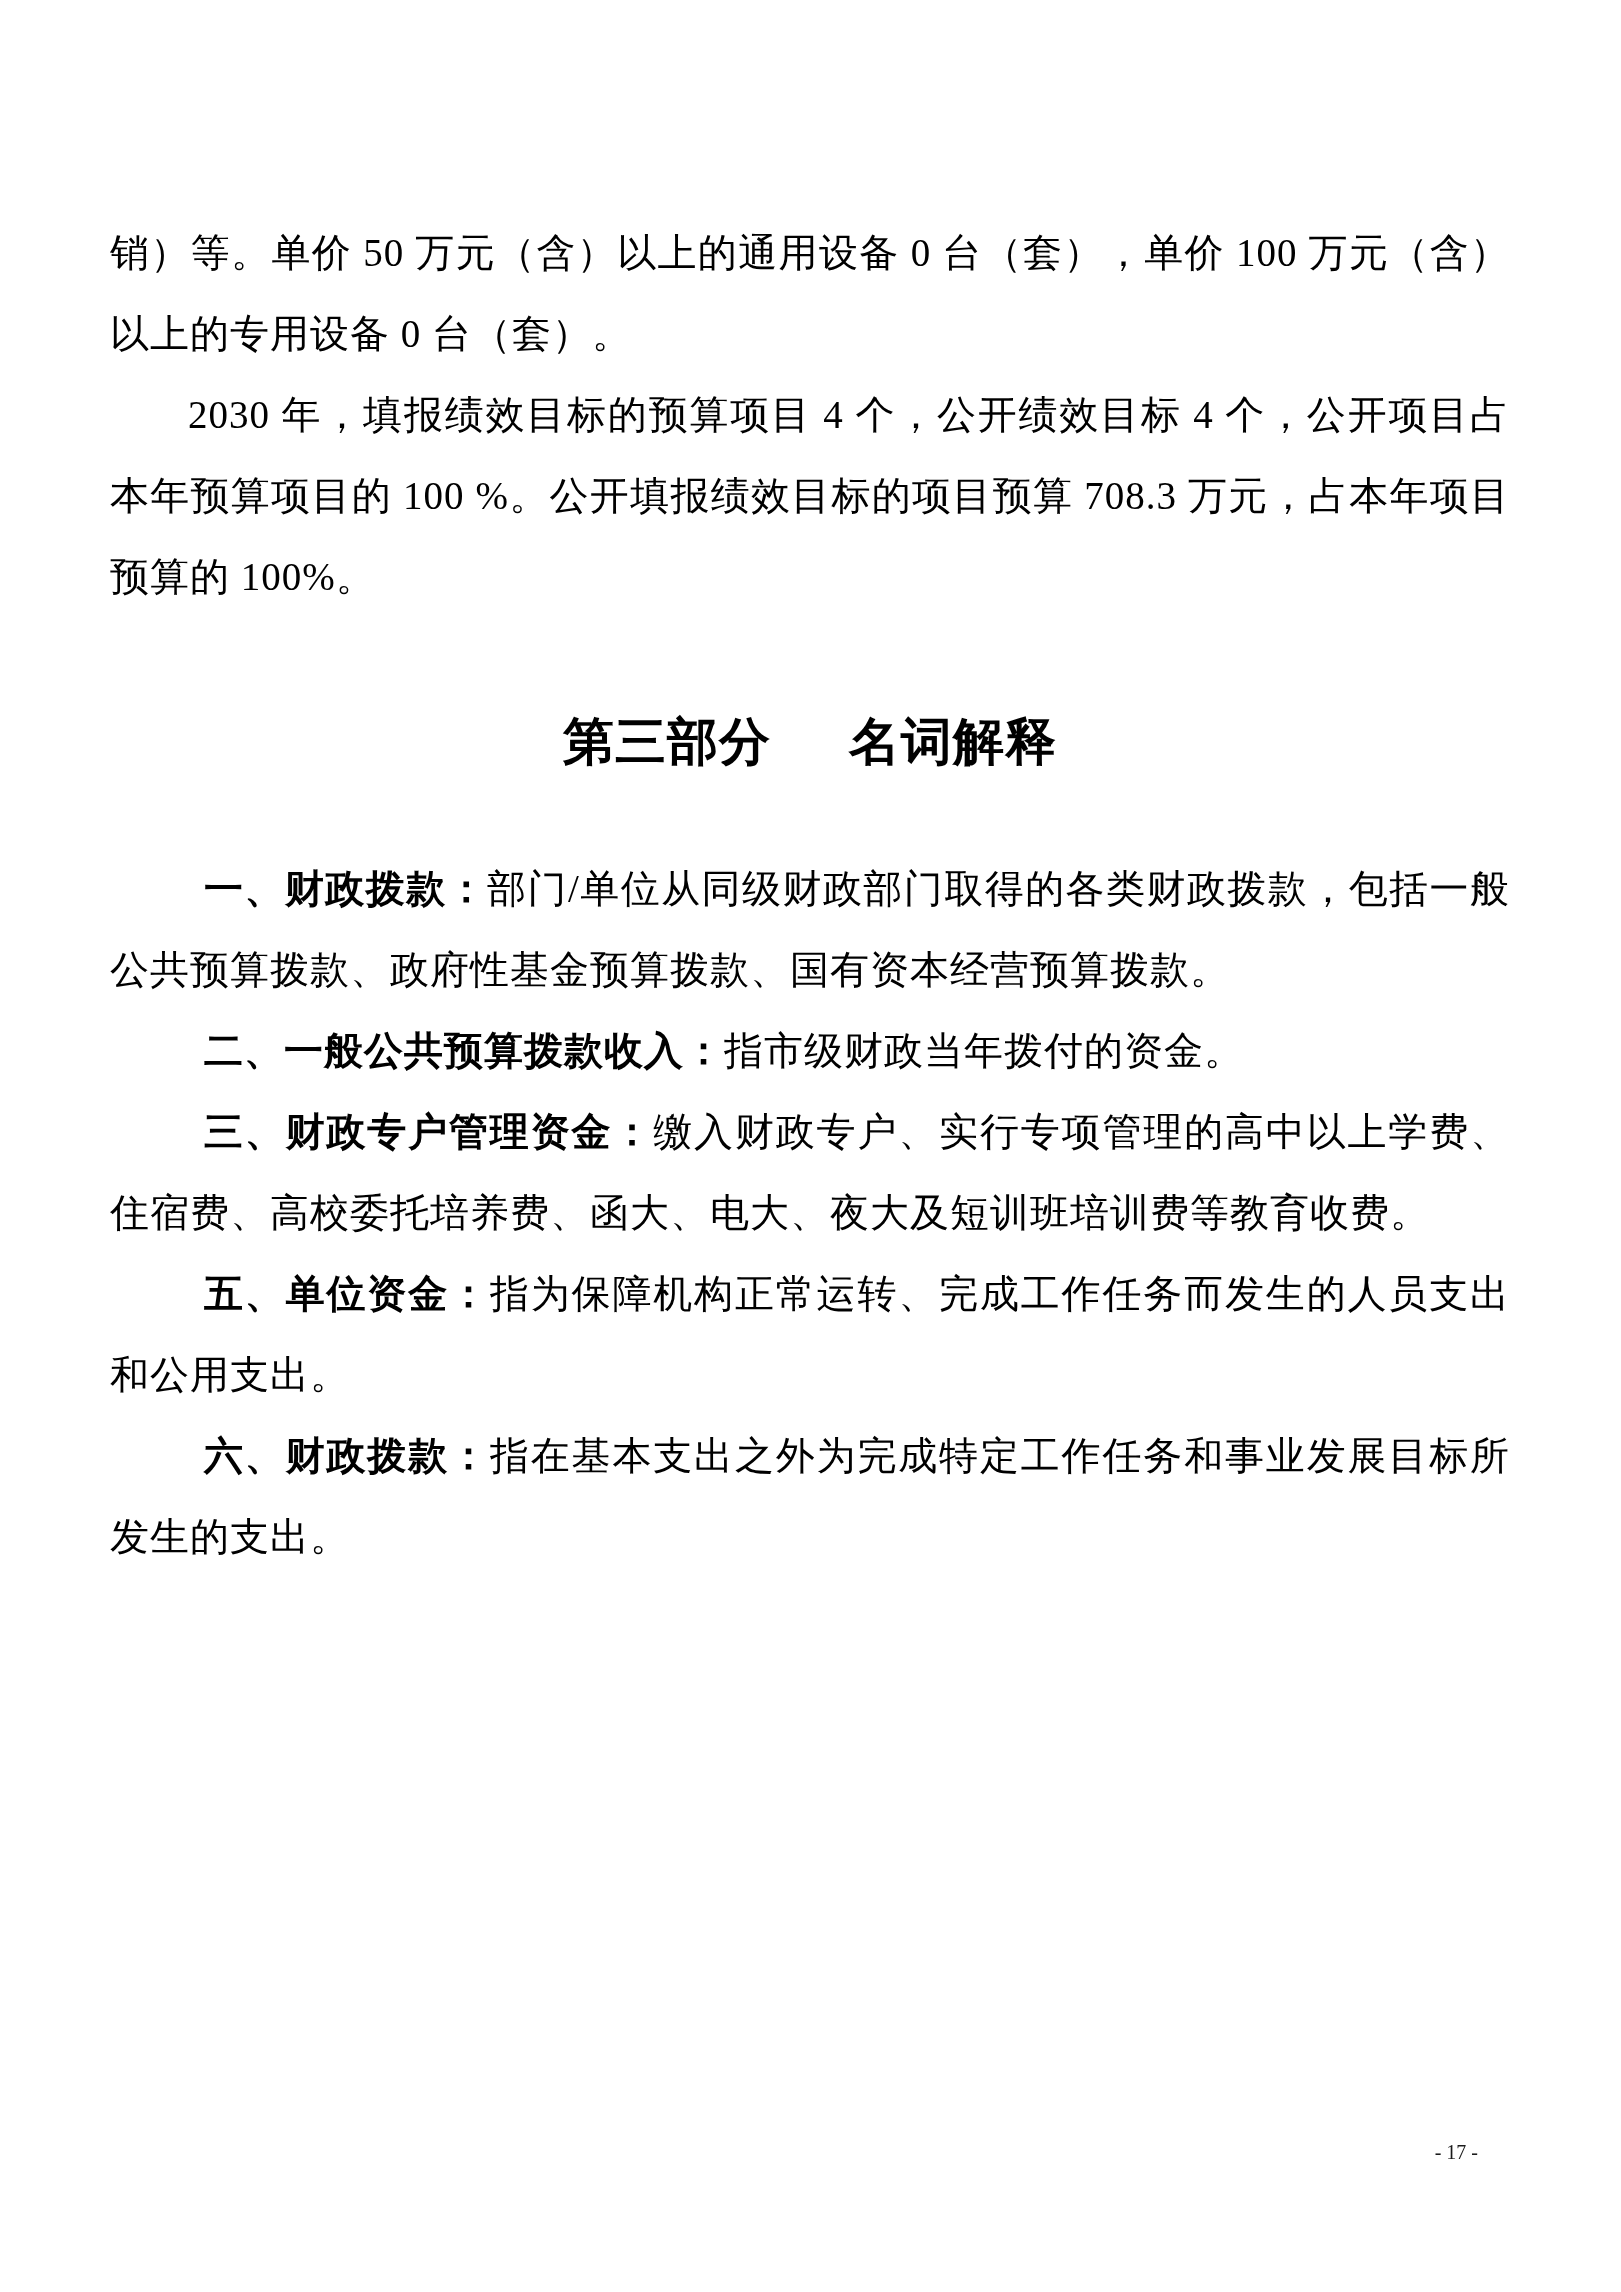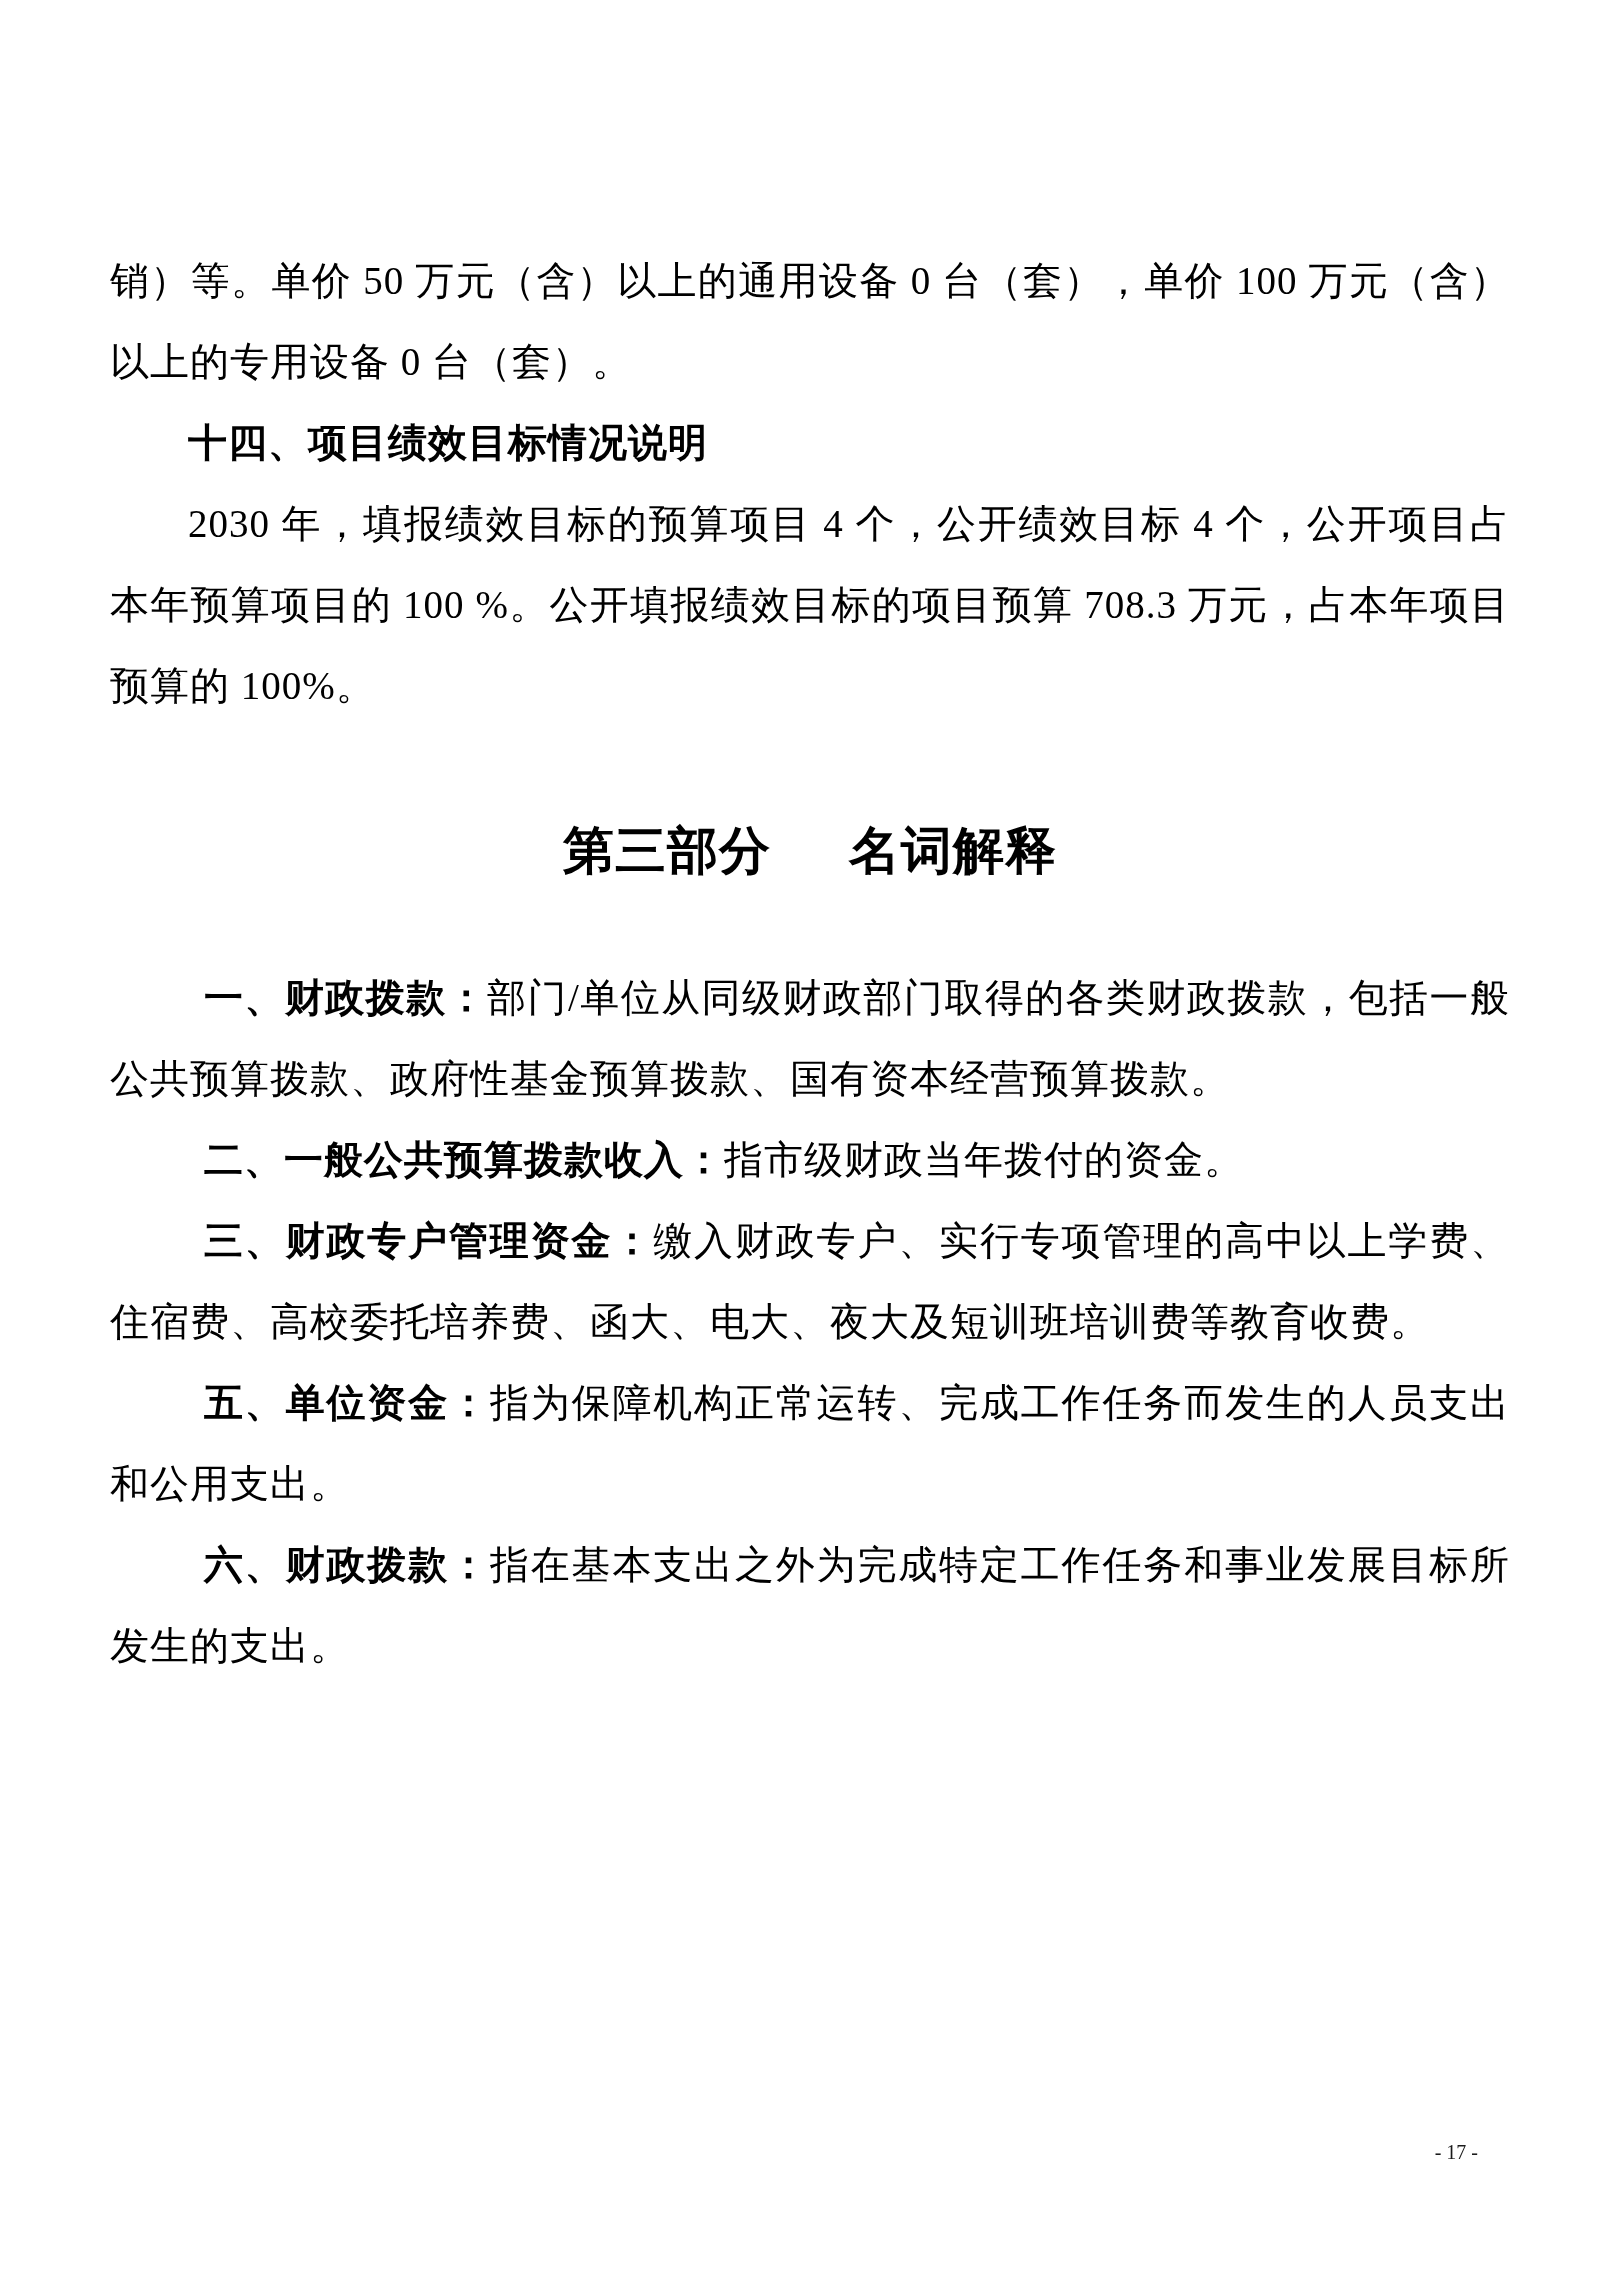--- a/index.html
+++ b/index.html
@@ -13,21 +13,21 @@
     height: 2293px;
     background: #ffffff;
     color: #000000;
     font-family: "Liberation Serif", "DejaVu Serif", serif;
     overflow: hidden;
   }
   .content {
     position: absolute;
     left: 110px;
     width: 1400px;
-    top: 240px;
+    top: 212px;
     font-size: 39px;
     line-height: 81px;
     text-align: justify;
     text-justify: inter-character;
     letter-spacing: 1px;
   }
   .body-para {
     margin: 0;
     text-indent: 0;
   }
@@ -72,21 +72,20 @@
     color: #1a1a1a;
     font-family: "Liberation Serif", "DejaVu Serif", serif;
   }
 </style>
 </head>
 <body>
 
 <div class="page">
   <div class="content">
       <p class="body-para">销）等。单价 50 万元（含）以上的通用设备 0 台（套），单价 100 万元（含）以上的专用设备 0 台（套）。</p>
-      <h2 class="sub-heading">十四、项目绩效目标情况说明</h2>
       <p class="body-para indent">2030 年，填报绩效目标的预算项目 4 个，公开绩效目标 4 个，公开项目占本年预算项目的 100 %。公开填报绩效目标的项目预算 708.3 万元，占本年项目预算的 100%。</p>
       <h1 class="part-heading"><span class="part-label">第三部分</span><span>名词解释</span></h1>
       <p class="body-para term"><strong class="term-label">一、财政拨款：</strong>部门/单位从同级财政部门取得的各类财政拨款，包括一般公共预算拨款、政府性基金预算拨款、国有资本经营预算拨款。</p>
       <p class="body-para term"><strong class="term-label">二、一般公共预算拨款收入：</strong>指市级财政当年拨付的资金。</p>
       <p class="body-para term"><strong class="term-label">三、财政专户管理资金：</strong>缴入财政专户、实行专项管理的高中以上学费、住宿费、高校委托培养费、函大、电大、夜大及短训班培训费等教育收费。</p>
       <p class="body-para term"><strong class="term-label">五、单位资金：</strong>指为保障机构正常运转、完成工作任务而发生的人员支出和公用支出。</p>
       <p class="body-para term"><strong class="term-label">六、财政拨款：</strong>指在基本支出之外为完成特定工作任务和事业发展目标所发生的支出。</p>
     </div>
   <div class="page-number">- 17 -</div>
 </div>

